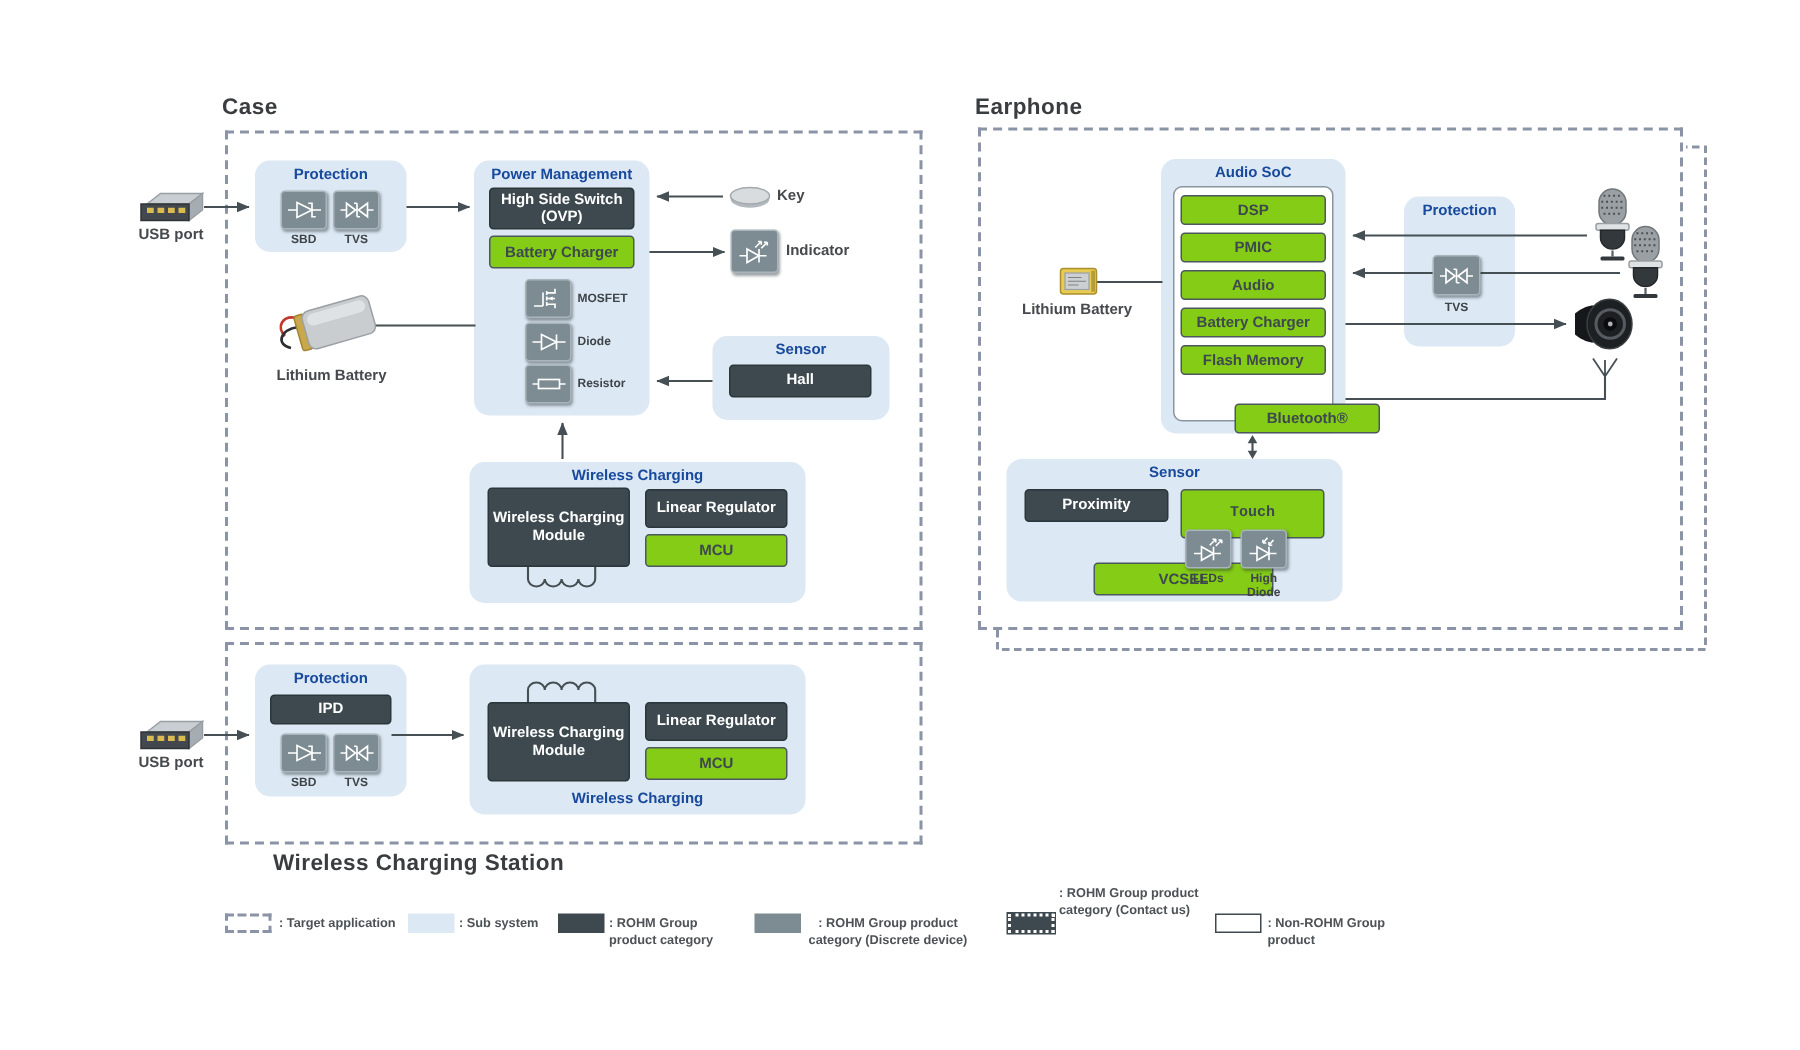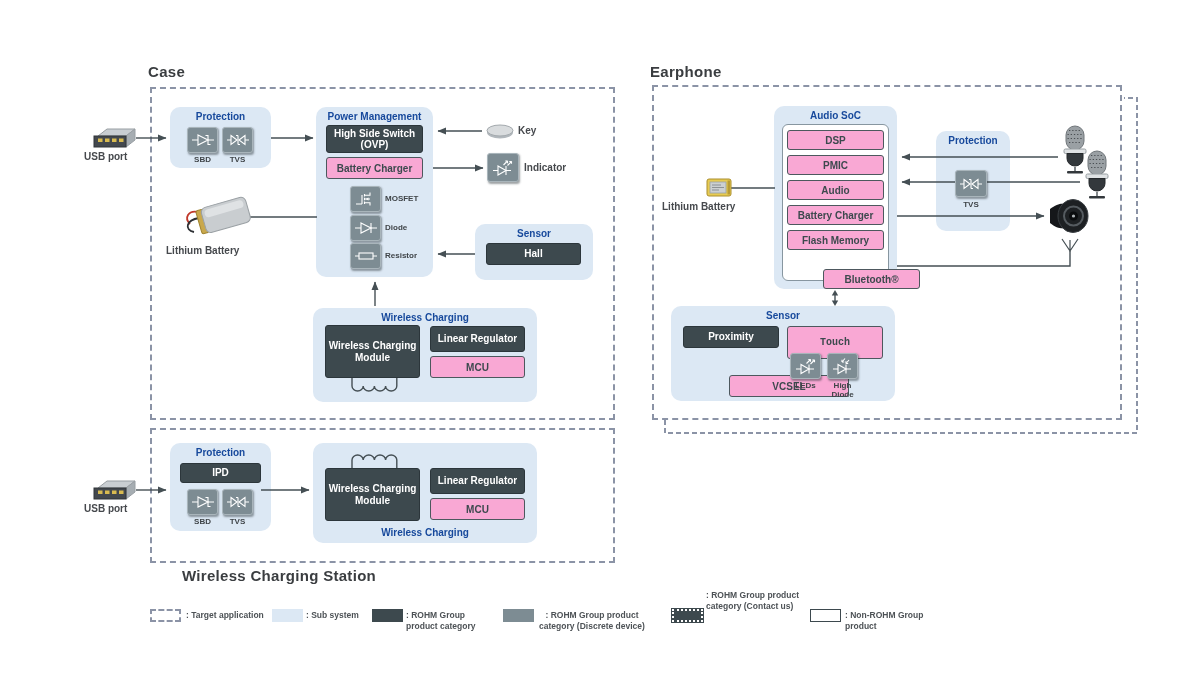--- a/index.html
+++ b/index.html
@@ -6,28 +6,28 @@
   #canvas{position:relative;width:1200px;height:700px;background:#fff;overflow:hidden;
           font-family:"Liberation Sans","DejaVu Sans",sans-serif;padding-left:16px;}
   .abs{position:absolute;box-sizing:border-box;}
   .dash{border:2px dashed #8b93a6;}
   .st{font-size:15px;font-weight:bold;color:#3a3d40;letter-spacing:.3px;}
   .ss{background:#dce8f4;border-radius:10px;z-index:1;}
   .sst{color:#17499c;font-weight:bold;font-size:10px;text-align:center;z-index:2;}
   .dk{background:#3d494e;color:#fff;border:1px solid #2c363b;border-radius:3px;display:flex;
       align-items:center;justify-content:center;text-align:center;font-weight:bold;font-size:10px;
       line-height:1.15;z-index:10;}
-  .wh{background:#f9a8d4;color:#3d494e;border:1.5px solid #4d585e;border-radius:3px;display:flex;
+  .wh{background:#84cc16;color:#3d494e;border:1.5px solid #4d585e;border-radius:3px;display:flex;
       align-items:center;justify-content:center;text-align:center;font-weight:bold;font-size:10px;
       line-height:1.1;z-index:10;}
   .chip{background:#7d8c93;border:1px solid #a9b5bb;border-radius:3px;
         box-shadow:1px 1.5px 2px rgba(40,50,55,.45);display:flex;align-items:center;
         justify-content:center;z-index:10;}
   .cl{font-size:8px;font-weight:bold;color:#3f4448;text-align:center;line-height:1.15;z-index:10;}
-  .dl{font-size:10px;font-weight:bold;color:#46494d;text-align:left;z-index:10;}
+  .dl{font-size:10px;font-weight:bold;color:#46494d;text-align:center;z-index:10;}
   .lg{font-size:8.5px;font-weight:bold;color:#4d5256;line-height:1.3;z-index:10;}
   .icon{z-index:10;}
   #overlay{position:absolute;left:0;top:0;z-index:5;pointer-events:none;}
   #bgsvg{position:absolute;left:0;top:0;z-index:0;pointer-events:none;}
   svg{display:block;}
 </style>
 </head>
 <body>
 
 <div id="canvas">

